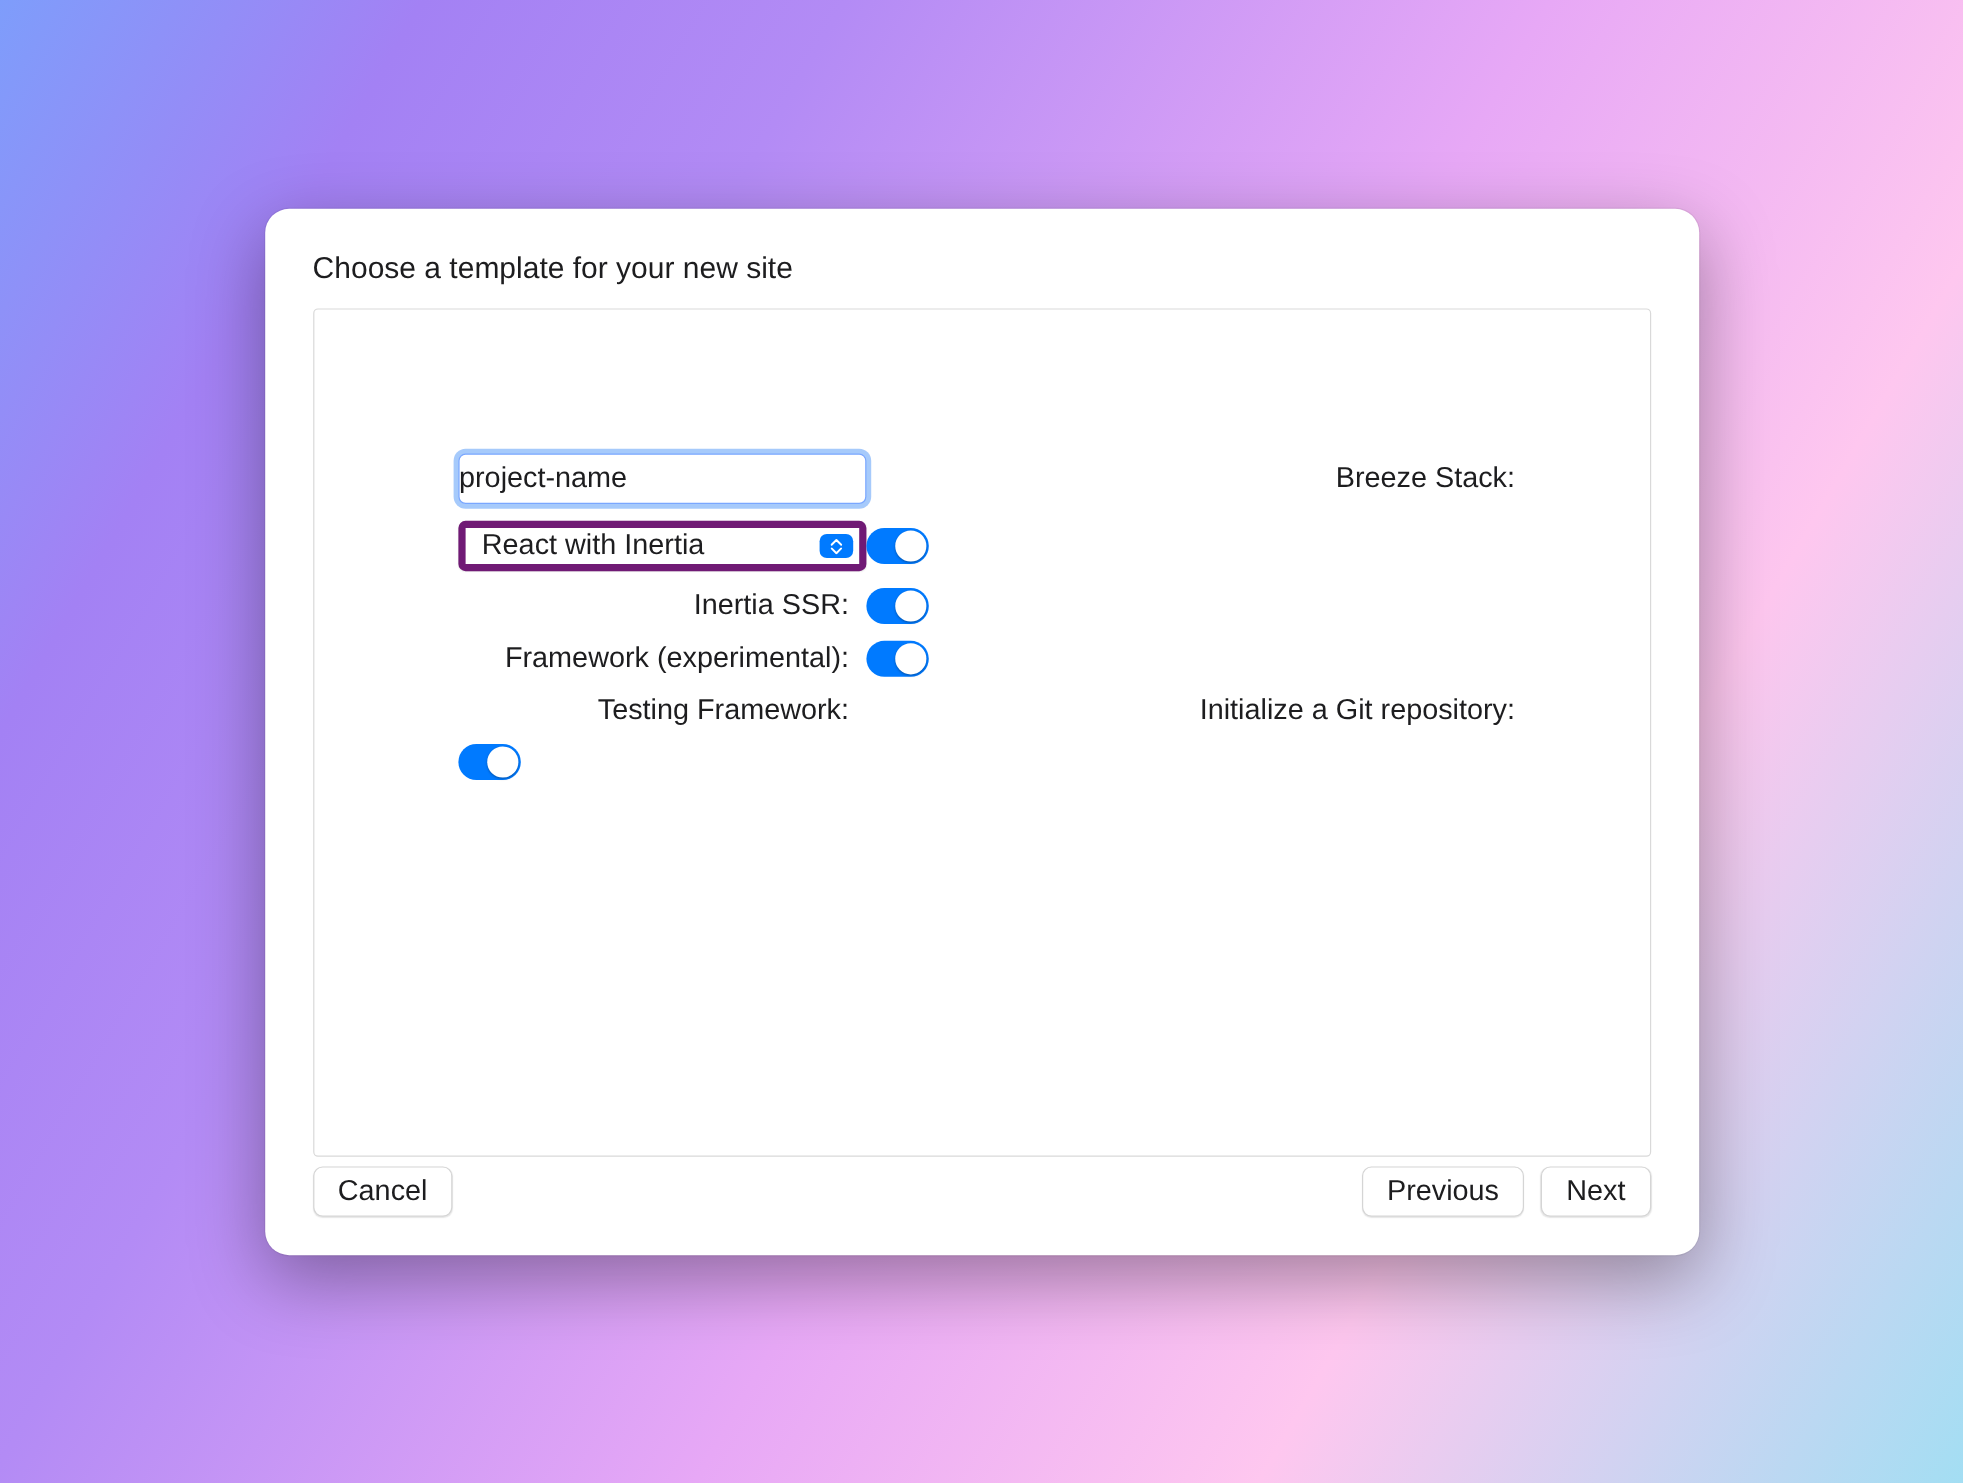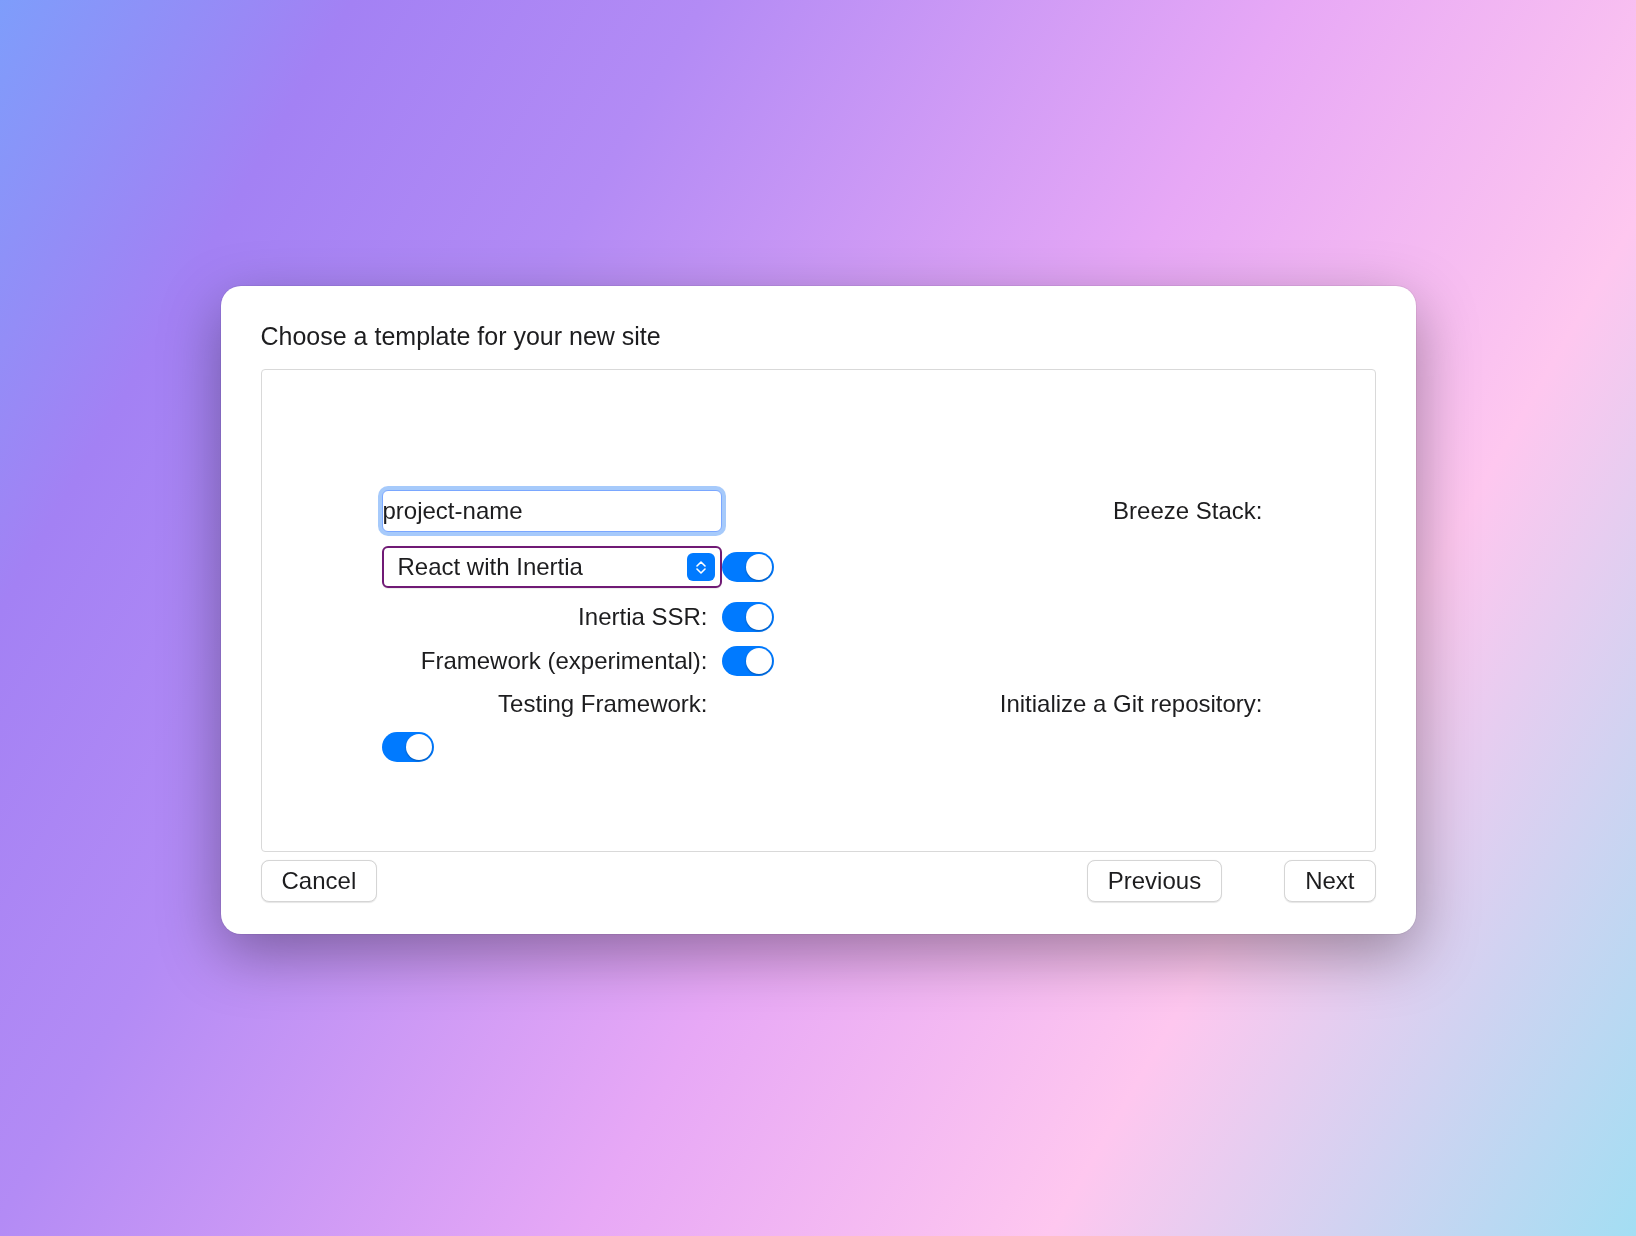--- a/index.html
+++ b/index.html
@@ -13,21 +13,21 @@
     height: 1236px;
     background: linear-gradient(120deg, #7e9dfb 0%, #a381f4 15%, #b38bf5 30%, #e7a8f6 55%, #fec7ef 75%, #a3def3 100%);
     display: flex;
     align-items: center;
     justify-content: center;
     overflow: hidden;
   }
 
   .modal {
     width: 1195px;
-    height: 648px;
+    height: 872px;
     background: #fff;
     border-radius: 20px;
     box-shadow: 0 20px 60px rgba(0,0,0,0.35), 0 0 0 1px rgba(0,0,0,0.05);
     padding: 36px 40px 32px 40px;
     display: flex;
     flex-direction: column;
     position: relative;
     top: -8px;
   }
 
@@ -69,21 +69,21 @@
     outline: none;
     background: #fff;
     box-shadow: 0 0 0 4px rgba(0,103,244,0.35);
     border-color: #7aa7ff;
     color: #1d1d1f;
   }
 
   .select-wrap {
     position: relative;
     height: 42px;
-    border: 2px solid #701a75;
+    border: 6px solid #701a75;
     border-radius: 6px;
     background: #fff;
     display: flex;
     align-items: center;
     padding: 0 48px 0 14px;
     font-size: 24px;
     color: #1d1d1f;
     cursor: default;
     box-shadow: 0 0.5px 1px rgba(0,0,0,0.08);
   }
@@ -120,21 +120,20 @@
     background: #fff;
     top: 2px;
     right: 2px;
     box-shadow: 0 1px 2px rgba(0,0,0,0.3);
   }
 
   .footer {
     margin-top: 8px;
     display: flex;
     align-items: flex-start;
-    gap: 48px;
   }
   .footer .spacer { flex: 1; }
 
   .btn {
     font-size: 24px;
     color: #1d1d1f;
     background: #fff;
     border: 1px solid #d5d5d5;
     border-radius: 8px;
     padding: 6px 20px;

